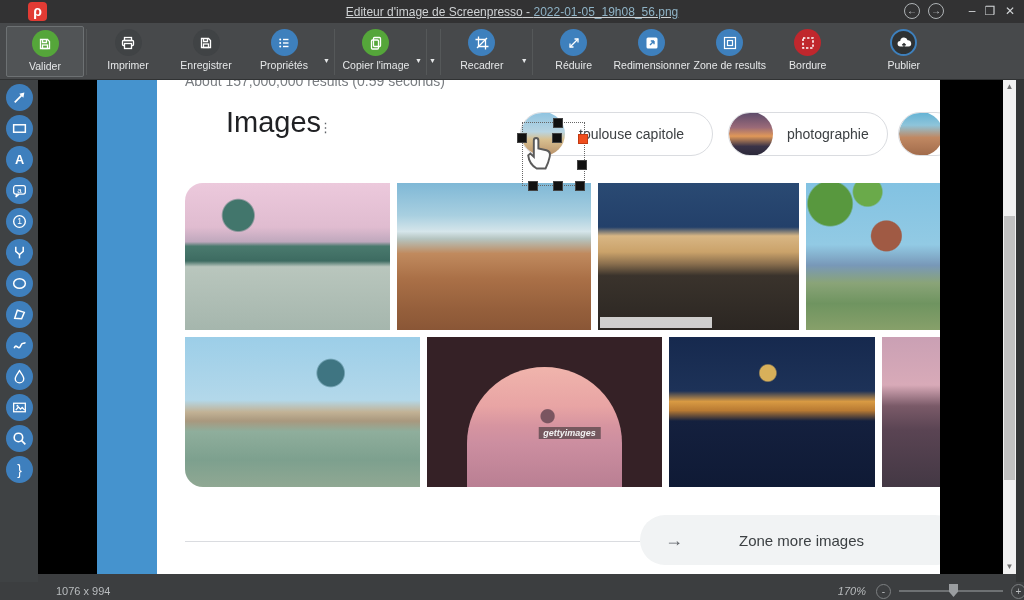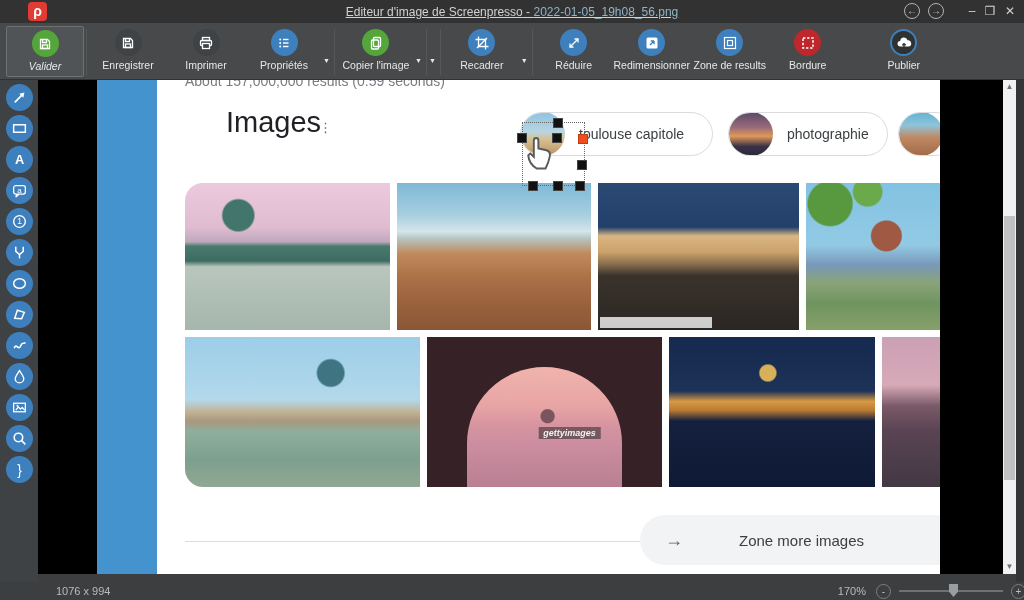--- a/index.html
+++ b/index.html
@@ -15,21 +15,21 @@
   .title-text { width:100%; text-align:center; font-size:12px; color:#cfd2d4;text-decoration:underline; }
   .title-text .fname { color:#8fb3c6; }
   .nav-circle { position:absolute; top:3px; width:16px; height:16px; border:1px solid #aeb2b5;
     border-radius:50%; color:#c7cbce; font-size:10px; line-height:14px; text-align:center; }
   .win-btn { position:absolute; top:3px; color:#d2d5d7; font-size:12px; line-height:16px; width:16px; text-align:center; }
 
   
   .toolbar { position:absolute; top:23px; left:0; width:1024px; height:57px; background:#47494b;
     display:flex; align-items:flex-start; padding:3px 4px 0 6px; border-bottom:1px solid #303233; }
   .tbtn { display:flex; flex-direction:column; align-items:center; width:78px; padding-top:3px; cursor:default; }
-  .tbtn.sel { background:#515456; border:1px solid #6d7173; border-radius:2px; height:51px;font-style:italic; }
+  .tbtn.sel { background:#515456; border:1px solid #6d7173; border-radius:2px; height:51px; }
   .tico { width:27px; height:27px; border-radius:50%; display:flex; align-items:center; justify-content:center; }
   .tico svg { width:16px; height:16px; }
   .tlabel { margin-top:3px; font-size:10.5px; color:#e6e8e9; white-space:nowrap; }
   .tdrop { color:#e6e8e9; font-size:7px; align-self:center; margin:16px 2px 0 0; }
   .tsep { width:1px; height:46px; background:#3a3c3d; border-right:1px solid #555859; margin:3px 2px 0 2px; }
   .green  { background:#55a63a; }
   .darkc  { background:#404345; }
   .blue   { background:#3e80bd; }
   .orange { background:#e0940f; }
   .red    { background:#c0272d; }
@@ -107,21 +107,21 @@
     text-align:center; line-height:14px; background:#f1f1f1; }
   .vscroll .thumb { position:absolute; left:1px; top:136px; width:11px; height:264px; background:#c1c1c1; }
   .right-edge { position:absolute; left:1016px; top:0; width:8px; height:502px; background:#333536; }
   .canvas-below { position:absolute; left:38px; top:494px; width:978px; height:8px; background:#3c3e40; }
 
   
   .statusbar { position:absolute; top:582px; left:16px; width:1024px; height:18px; background:#3c3e40;
     display:flex; align-items:center; font-size:11px; color:#b9bcbe; }
   .dim-label { margin-left:40px; }
   .zoom-cluster { position:absolute; right:14px; display:flex; align-items:center; }
-  .zoom-pct { margin-right:10px; }
+  .zoom-pct { margin-right:10px;font-style:italic; }
   .zoom-btn { width:15px; height:15px; border:1px solid #7c7f81; border-radius:50%; color:#b9bcbe;
     text-align:center; line-height:13px; font-size:10px; }
   .zoom-track { position:relative; width:104px; height:2px; background:#6e7173; margin:0 8px; }
   .zoom-thumb { position:absolute; left:50px; top:-6px; width:9px; height:13px; background:#9a9da0;
     clip-path:polygon(0 0,100% 0,100% 60%,50% 100%,0 60%); }
   .grip { position:absolute; right:2px; bottom:2px; width:10px; height:10px;
     background:
       radial-gradient(circle at 80% 20%, #8a8d8f 0 1.4px, transparent 1.6px),
       radial-gradient(circle at 80% 55%, #8a8d8f 0 1.4px, transparent 1.6px),
       radial-gradient(circle at 80% 90%, #8a8d8f 0 1.4px, transparent 1.6px),
@@ -154,36 +154,36 @@
             <path d="M5.5 3.5v3h4v-3"></path>
             <rect x="5.5" y="9" width="5" height="3.5"></rect>
           </svg>
       </span>
       <span class="tlabel">Valider</span>
     </div>
     <div class="tsep"></div>
     <div class="tbtn">
       <span class="tico darkc">
         <svg viewBox="0 0 16 16" fill="none" stroke="#fff" stroke-width="1.3">
+            <rect x="4.5" y="2.5" width="7" height="3"></rect>
+            <rect x="2.5" y="5.5" width="11" height="5" rx="1"></rect>
+            <rect x="4.5" y="8.5" width="7" height="5" fill="#404345"></rect>
+          </svg>
+      </span>
+      <span class="tlabel">Imprimer</span>
+    </div>
+    <div class="tbtn">
+      <span class="tico darkc">
+        <svg viewBox="0 0 16 16" fill="none" stroke="#fff" stroke-width="1.3">
             <path d="M3.5 3.5h7l2 2v7h-9z"></path>
             <path d="M5.5 3.5v3h4v-3"></path>
             <rect x="5.5" y="9" width="5" height="3.5"></rect>
           </svg>
       </span>
       <span class="tlabel">Enregistrer</span>
-    </div>
-    <div class="tbtn">
-      <span class="tico darkc">
-        <svg viewBox="0 0 16 16" fill="none" stroke="#fff" stroke-width="1.3">
-            <rect x="4.5" y="2.5" width="7" height="3"></rect>
-            <rect x="2.5" y="5.5" width="11" height="5" rx="1"></rect>
-            <rect x="4.5" y="8.5" width="7" height="5" fill="#404345"></rect>
-          </svg>
-      </span>
-      <span class="tlabel">Imprimer</span>
     </div>
     <div class="tbtn">
       <span class="tico blue">
         <svg viewBox="0 0 16 16" stroke="#fff" stroke-width="1.4">
             <circle cx="4.2" cy="4.5" r="1" fill="#fff" stroke="none"></circle>
             <path d="M7 4.5h5.5"></path>
             <circle cx="4.2" cy="8" r="1" fill="#fff" stroke="none"></circle>
             <path d="M7 8h5.5"></path>
             <circle cx="4.2" cy="11.5" r="1" fill="#fff" stroke="none"></circle>
             <path d="M7 11.5h5.5"></path>

